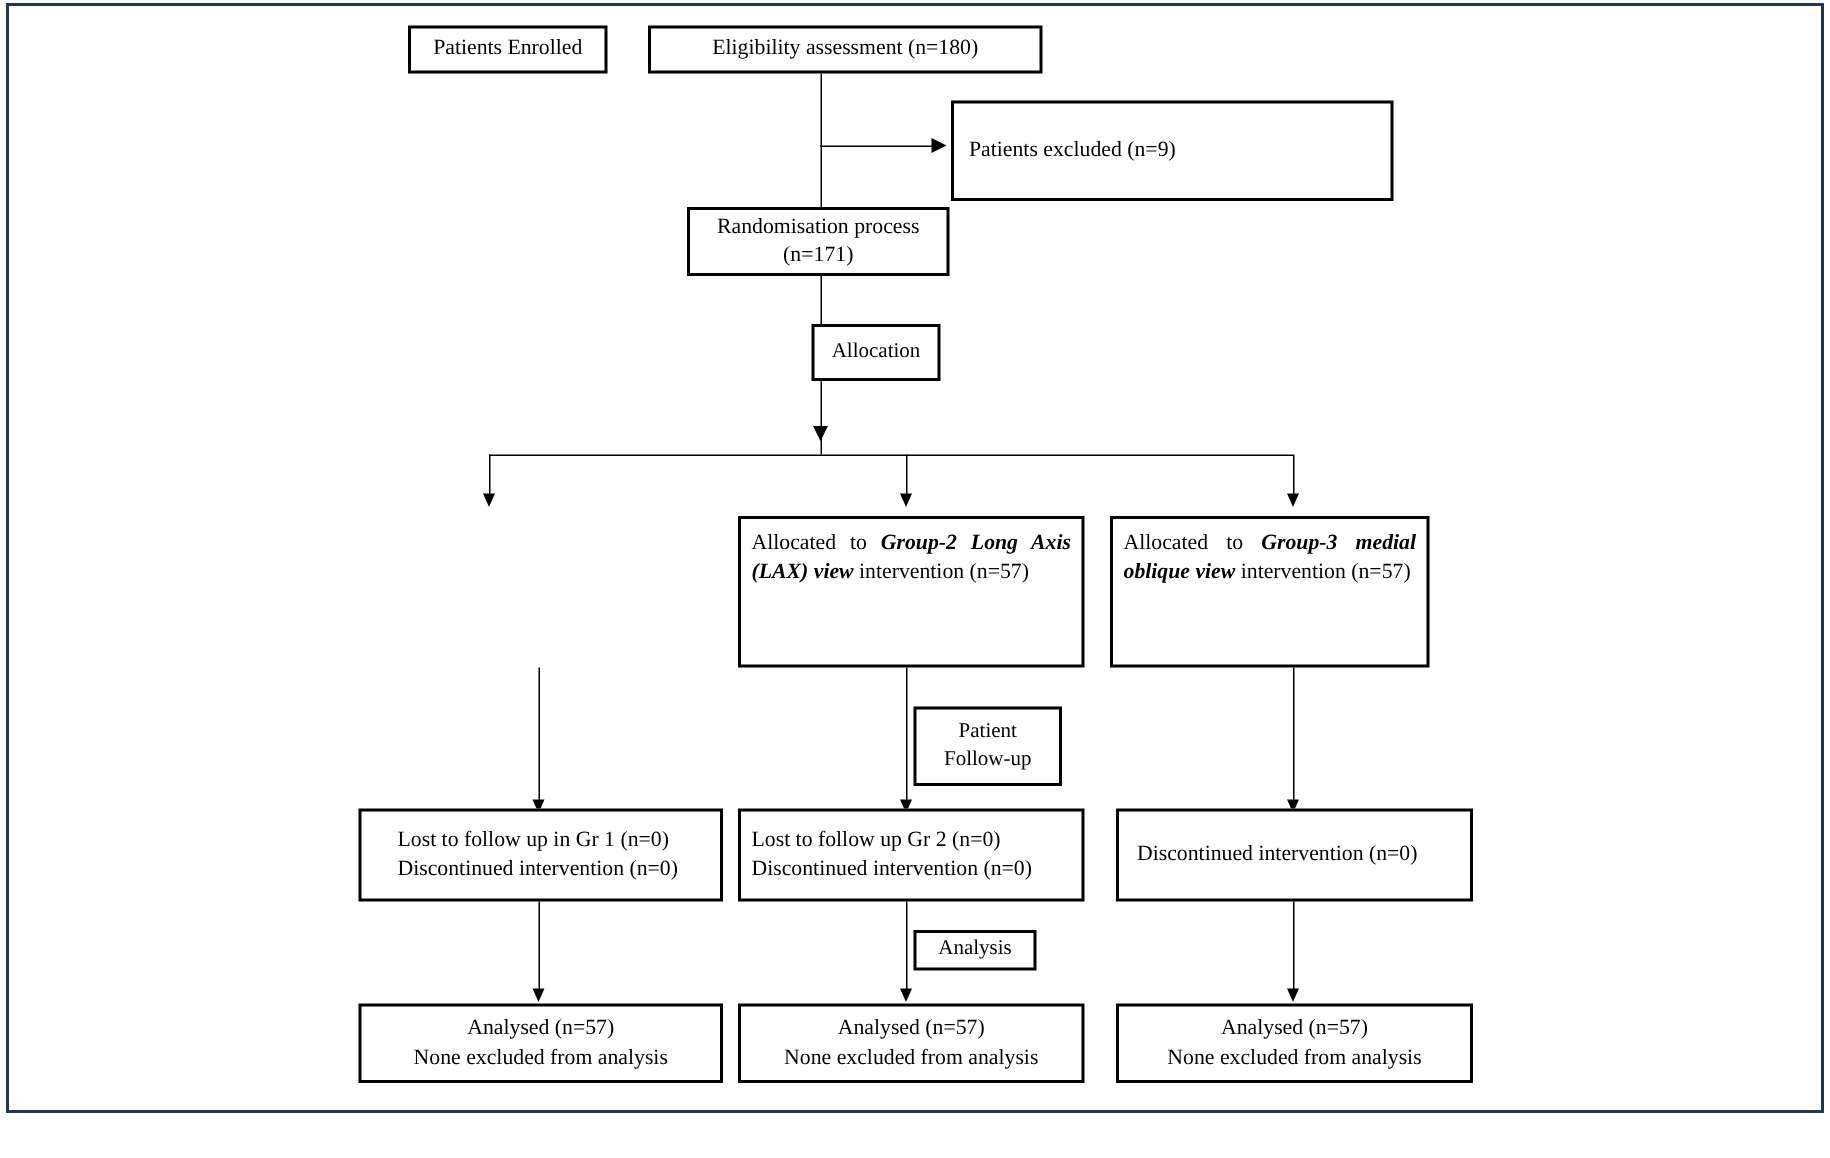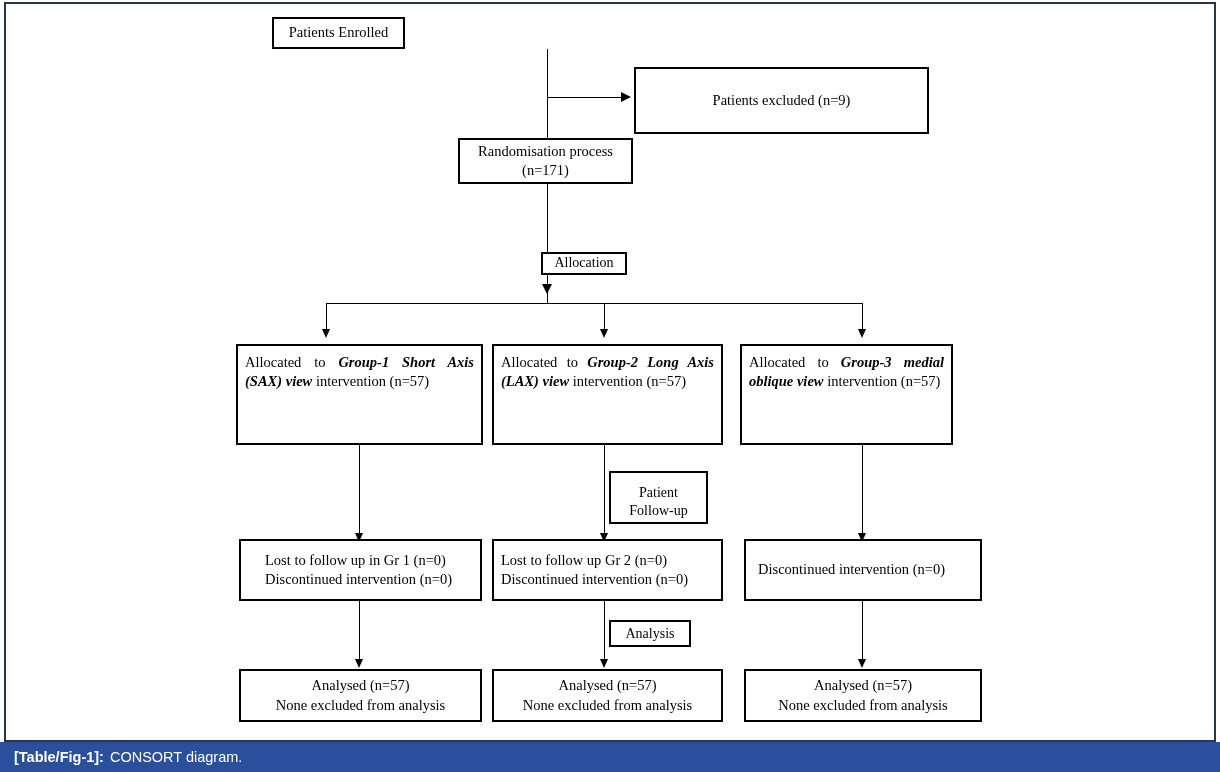--- a/index.html
+++ b/index.html
@@ -112,58 +112,56 @@
 
 <div id="figure">
   <div id="frame"></div>
 
   <div id="canvas">
 
     <div class="box center" style="left:272px; top:17px; width:133px; height:32px;">
       <span class="ln">Patients Enrolled</span>
     </div>
 
+    <div class="box center" style="left:432px; top:17px; width:263px; height:32px;">
+      <span class="ln">Eligibility assessment (n=180)</span>
+    </div>
 
     <div class="vline" style="left:547px; top:49px; height:89px;"></div>
 
     <div class="hline" style="left:547px; top:97px; width:75px;"></div>
     <div class="arrow-right" style="left:621px; top:92px;"></div>
 
     <div class="box" style="left:634px; top:67px; width:295px; height:67px; padding:5px 10px;">
-      <div style="text-align:center;">Patients excluded (n=9)</div>
+      <div style="">Patients excluded (n=9)</div>
     </div>
 
     <div class="box center" style="left:458px; top:138px; width:175px; height:46px;">
       <span class="ln">Randomisation process</span>
       <span class="ln">(n=171)</span>
     </div>
 
     <div class="vline" style="left:547px; top:184px; height:119px;"></div>
     <div class="arrow-down" style="left:542px; top:284px;"></div>
 
-    <div class="box label" style="left:541px; top:216px; width:86px; height:23px;margin-top:36px;">
+    <div class="box label" style="left:541px; top:216px; width:86px; height:38px;">
       <span>Allocation</span>
     </div>
 
     <div class="hline" style="left:326px; top:303px; width:536px;"></div>
 
     <div class="vline" style="left:326px; top:303px; height:30px;"></div>
     <div class="arrow-down thin" style="left:322px; top:329px;"></div>
 
     <div class="vline" style="left:604px; top:303px; height:30px;"></div>
     <div class="arrow-down thin" style="left:600px; top:329px;"></div>
 
     <div class="vline" style="left:862px; top:303px; height:30px;"></div>
     <div class="arrow-down thin" style="left:858px; top:329px;"></div>
 
-    <div class="box topalign just" style="left:236px; top:344px; width:247px; height:101px;">
-      <div>
-        <span>Allocated to </span><span class="bi">Group-1 Short Axis (SAX) view</span><span> intervention (n=57)</span>
-      </div>
-    </div>
 
     <div class="box topalign just" style="left:492px; top:344px; width:231px; height:101px;">
       <div>
         <span>Allocated to </span><span class="bi">Group-2 Long Axis (LAX) view</span><span> intervention (n=57)</span>
       </div>
     </div>
 
     <div class="box topalign just" style="left:740px; top:344px; width:213px; height:101px;">
       <div>
         <span>Allocated to </span><span class="bi">Group-3 medial oblique view</span><span> intervention (n=57)</span>
@@ -172,21 +170,21 @@
 
     <div class="vline" style="left:359px; top:445px; height:94px;"></div>
     <div class="arrow-down thin" style="left:355px; top:533px;"></div>
 
     <div class="vline" style="left:604px; top:445px; height:94px;"></div>
     <div class="arrow-down thin" style="left:600px; top:533px;"></div>
 
     <div class="vline" style="left:862px; top:445px; height:94px;"></div>
     <div class="arrow-down thin" style="left:858px; top:533px;"></div>
 
-    <div class="box label" style="left:609px; top:471px; width:99px; height:53px; line-height:1.3;justify-content:flex-end;">
+    <div class="box label" style="left:609px; top:471px; width:99px; height:53px; line-height:1.3;">
       <span>Patient</span>
       <span>Follow-up</span>
     </div>
 
     <div class="box" style="left:239px; top:539px; width:243px; height:62px; padding-left:24px;">
       <div>Lost to follow up in Gr 1 (n=0)</div>
       <div>Discontinued intervention (n=0)</div>
     </div>
 
     <div class="box" style="left:492px; top:539px; width:231px; height:62px; ">
@@ -200,38 +198,34 @@
 
     <div class="vline" style="left:359px; top:601px; height:63px;"></div>
     <div class="arrow-down thin" style="left:355px; top:659px;"></div>
 
     <div class="vline" style="left:604px; top:601px; height:63px;"></div>
     <div class="arrow-down thin" style="left:600px; top:659px;"></div>
 
     <div class="vline" style="left:862px; top:601px; height:63px;"></div>
     <div class="arrow-down thin" style="left:858px; top:659px;"></div>
 
-    <div class="box label" style="left:609px; top:620px; width:82px; height:27px;justify-content:flex-end;">
+    <div class="box label" style="left:609px; top:620px; width:82px; height:27px;">
       <span>Analysis</span>
     </div>
 
     <div class="box center" style="left:239px; top:669px; width:243px; height:53px;">
       <span class="ln">Analysed (n=57)</span>
       <span class="ln">None excluded from analysis</span>
     </div>
 
     <div class="box center" style="left:492px; top:669px; width:231px; height:53px;">
       <span class="ln">Analysed (n=57)</span>
       <span class="ln">None excluded from analysis</span>
     </div>
 
     <div class="box center" style="left:744px; top:669px; width:238px; height:53px;">
       <span class="ln">Analysed (n=57)</span>
       <span class="ln">None excluded from analysis</span>
     </div>
 
   </div>
 
-  <div id="caption">
-    <span class="tag">[Table/Fig-1]:</span>
-    <span>CONSORT diagram.</span>
-  </div>
 </div>
 
 </body></html>

